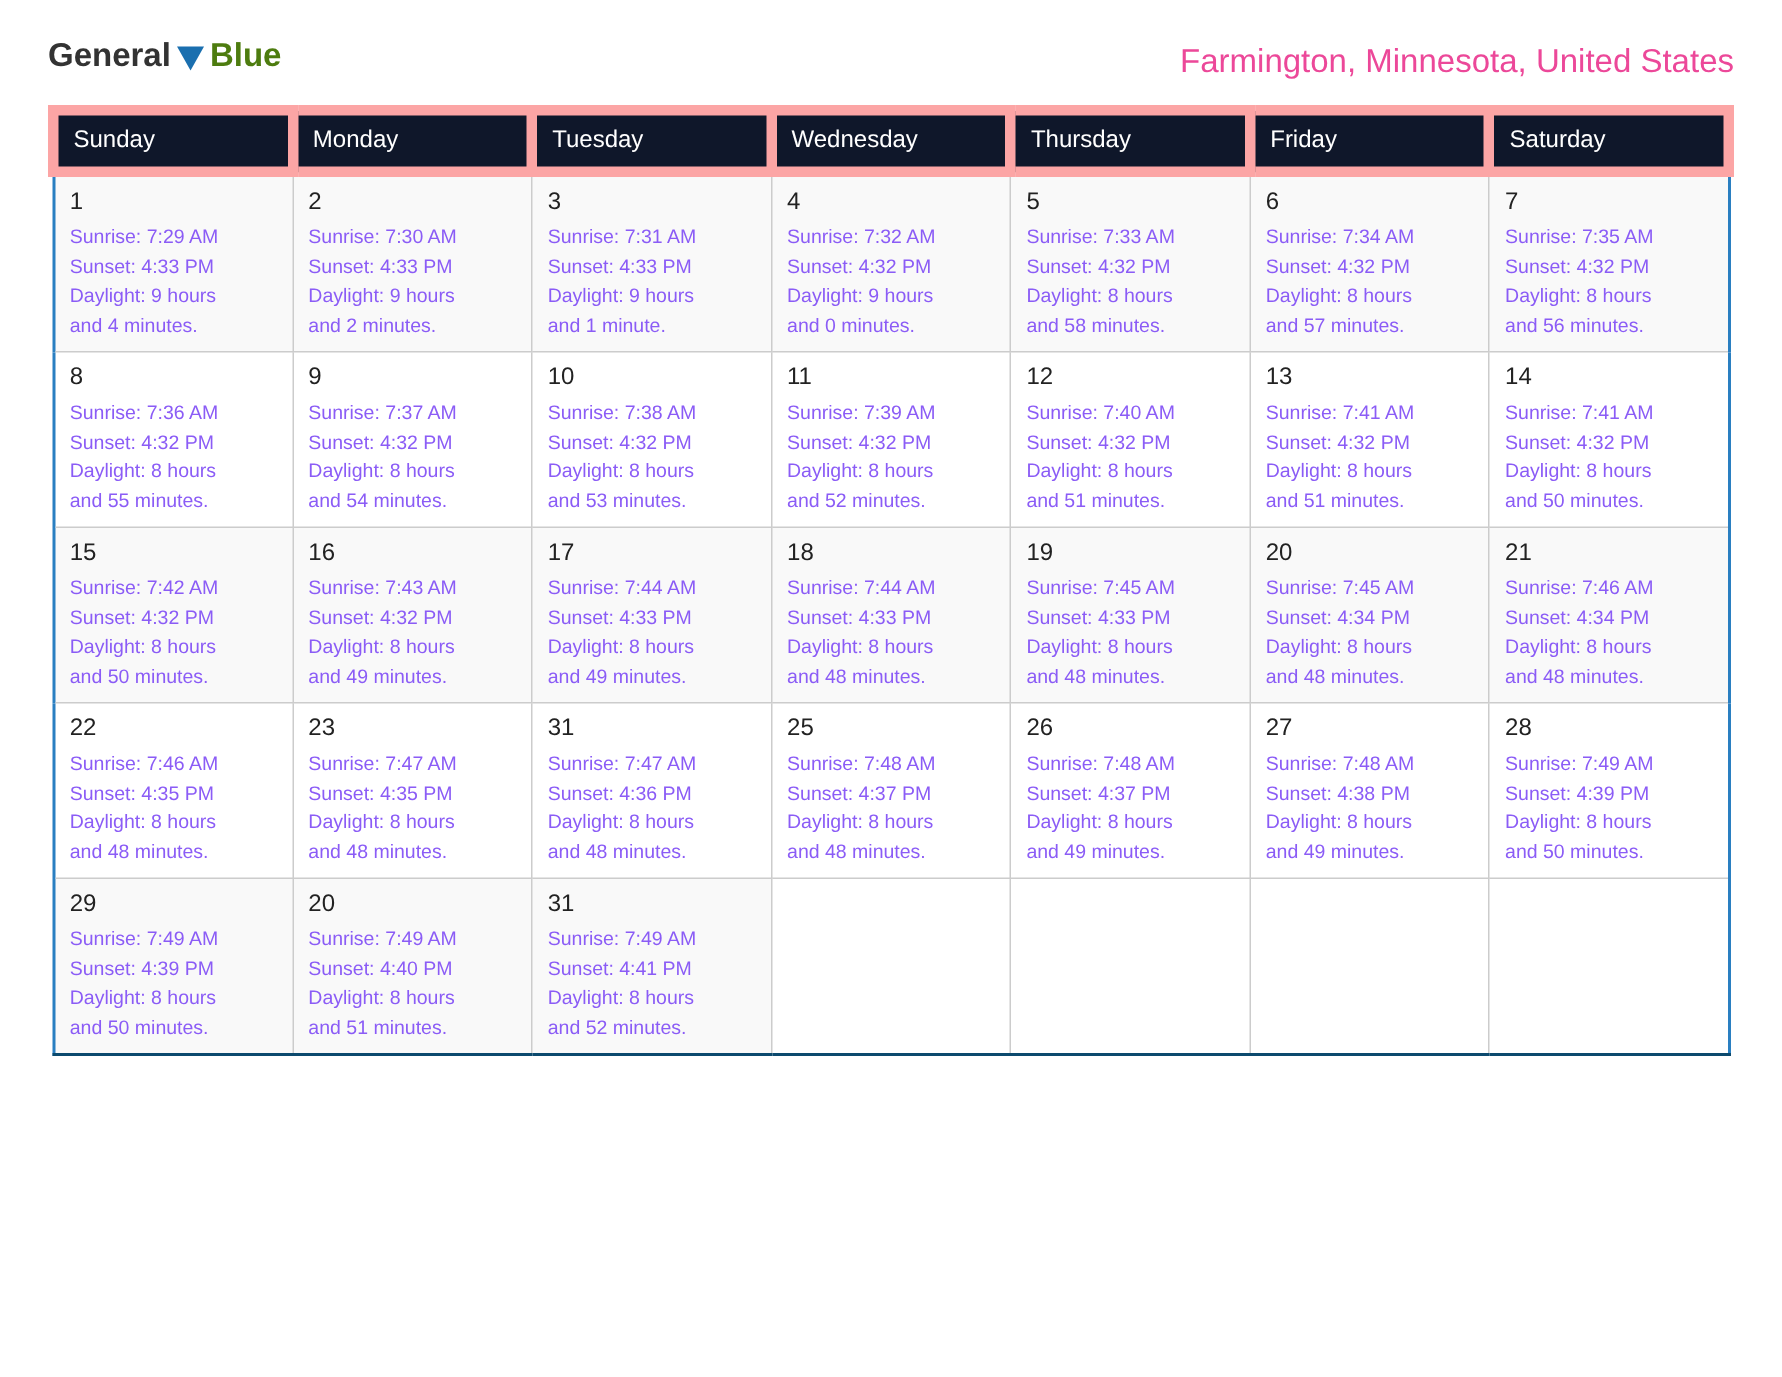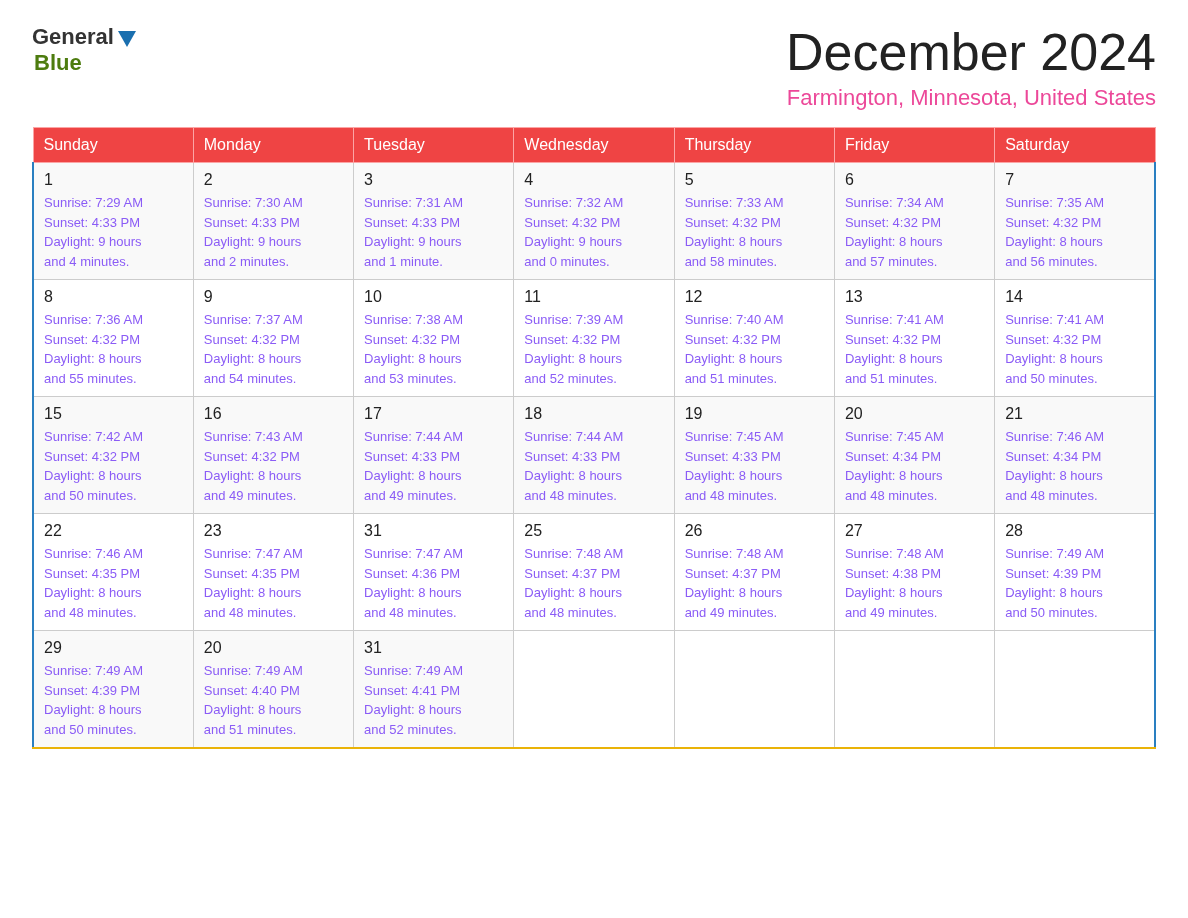--- a/index.html
+++ b/index.html
@@ -44,27 +44,27 @@
       font-size: 22px;
       color: #ec4899;
       margin-top: 4px;
     }
     table {
       width: 100%;
       border-collapse: collapse;
       margin-top: 8px;
     }
     thead tr th {
-      background-color: #ef4444;
+      background-color: #0f172a;
       color: #fff;
       font-size: 16px;
       font-weight: normal;
       padding: 8px 10px;
       text-align: left;
-      border: 1px solid #fca5a5;
+      border: 7px solid #fca5a5;
     }
     tbody tr td {
       border: 1px solid #ccc;
       vertical-align: top;
       padding: 8px 10px;
       font-size: 13.5px;
       color: #222;
       min-width: 140px;
       height: 110px;
     }
@@ -87,43 +87,42 @@
     .empty-cell {
       background: #fff !important;
     }
     tbody tr td:first-child {
       border-left: 2px solid #2a7fc1;
     }
     tbody tr td:last-child {
       border-right: 2px solid #2a7fc1;
     }
     tbody tr:last-child td {
-      border-bottom: 2px solid #eab308;
+      border-bottom: 2px solid #0c4a6e;
     }
     thead tr th:first-child {
       border-radius: 0;
     }
   </style>
 </head>
 <body>
 
 <div class="header-area">
   <div class="logo">
-    <div style="display:flex;flex-direction:column;align-items:flex-start;">
+    <div style="display:flex;align-items:flex-start;">
       <div style="display:flex;align-items:center;">
         <span class="logo-text-general">General</span>
         <svg width="22" height="22" viewBox="0 0 22 22" style="margin-left:2px;margin-top:2px;">
           <polygon points="2,4 20,4 11,20" fill="#1a6faf"></polygon>
         </svg>
       </div>
       <span class="logo-text-blue" style="align-self:flex-start;margin-left:2px;">Blue</span>
     </div>
   </div>
   <div class="title-area">
-    <div class="month-title">December 2024</div>
     <div class="location-title">Farmington, Minnesota, United States</div>
   </div>
 </div>
 
 <table>
   <thead>
     <tr>
     <th>Sunday</th>
         <th>Monday</th>
         <th>Tuesday</th>

